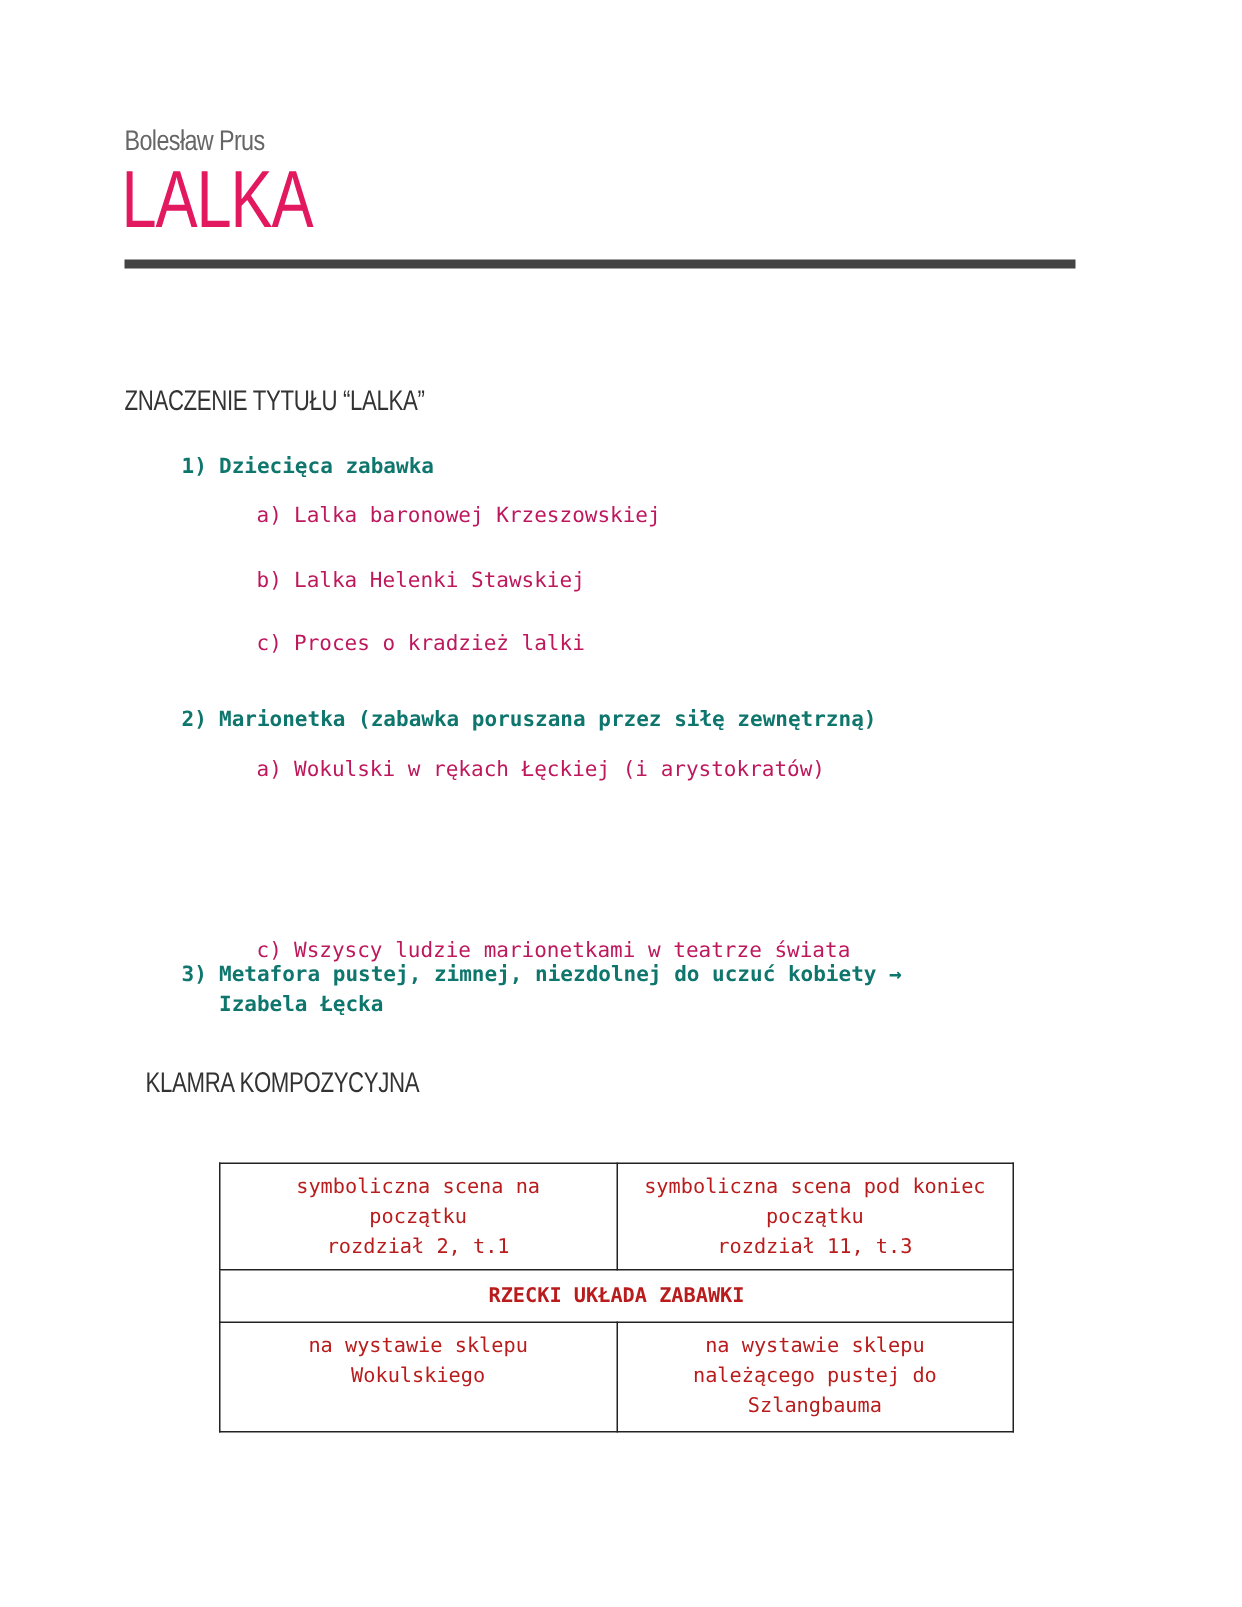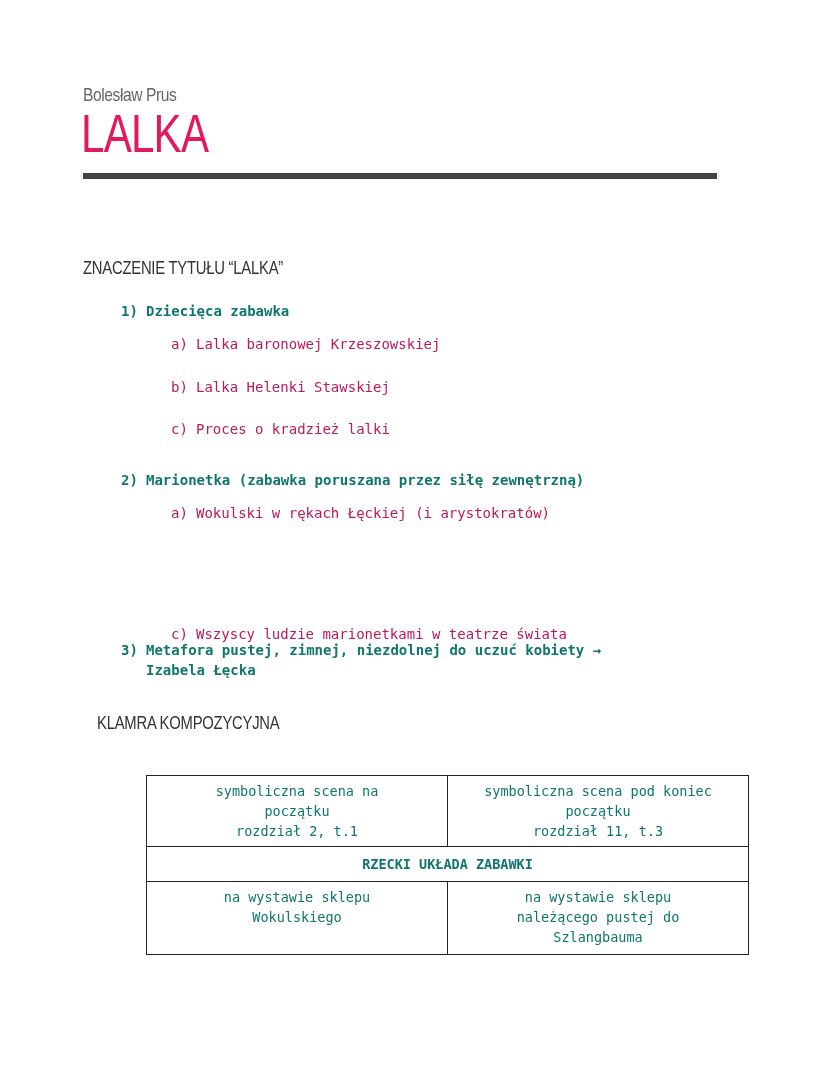--- a/index.html
+++ b/index.html
@@ -17,21 +17,21 @@
     .heading { position: absolute; font-size: 19px; color: #333333; transform: scaleX(0.78); transform-origin: left top; letter-spacing: -0.3px; }
     .h1 { left: 83px; top: 245px; }
     .h2 { left: 97px; top: 700px; }
 
     .item { position: absolute; font-size: 14px; font-weight: bold; color: #0f766e; line-height: 20px; }
     .item .num { display: inline-block; width: 25px; }
     .item .txt { display: inline-block; vertical-align: top; }
     .sub { position: absolute; font-size: 14px; color: #be185d; }
     .sub .num { display: inline-block; width: 25px; }
 
-    table.klamra { position: absolute; left: 146px; top: 763px; width: 603px; border-collapse: collapse; font-size: 13.5px; color: #0f766e; }
+    table.klamra { position: absolute; left: 146px; top: 763px; width: 530px; border-collapse: collapse; font-size: 13.5px; color: #b91c1c; }
     table.klamra td { border: 1.5px solid #222222; text-align: center; vertical-align: top; padding: 5px 6px; line-height: 20px; }
     table.klamra td.half { width: 50%; }
     table.klamra td.mid { font-weight: bold; padding: 7px 6px 7px 6px; }
     .cell-line { display: block; }
   </style>
 </head>
 <body>
 
 <div class="page">
 

